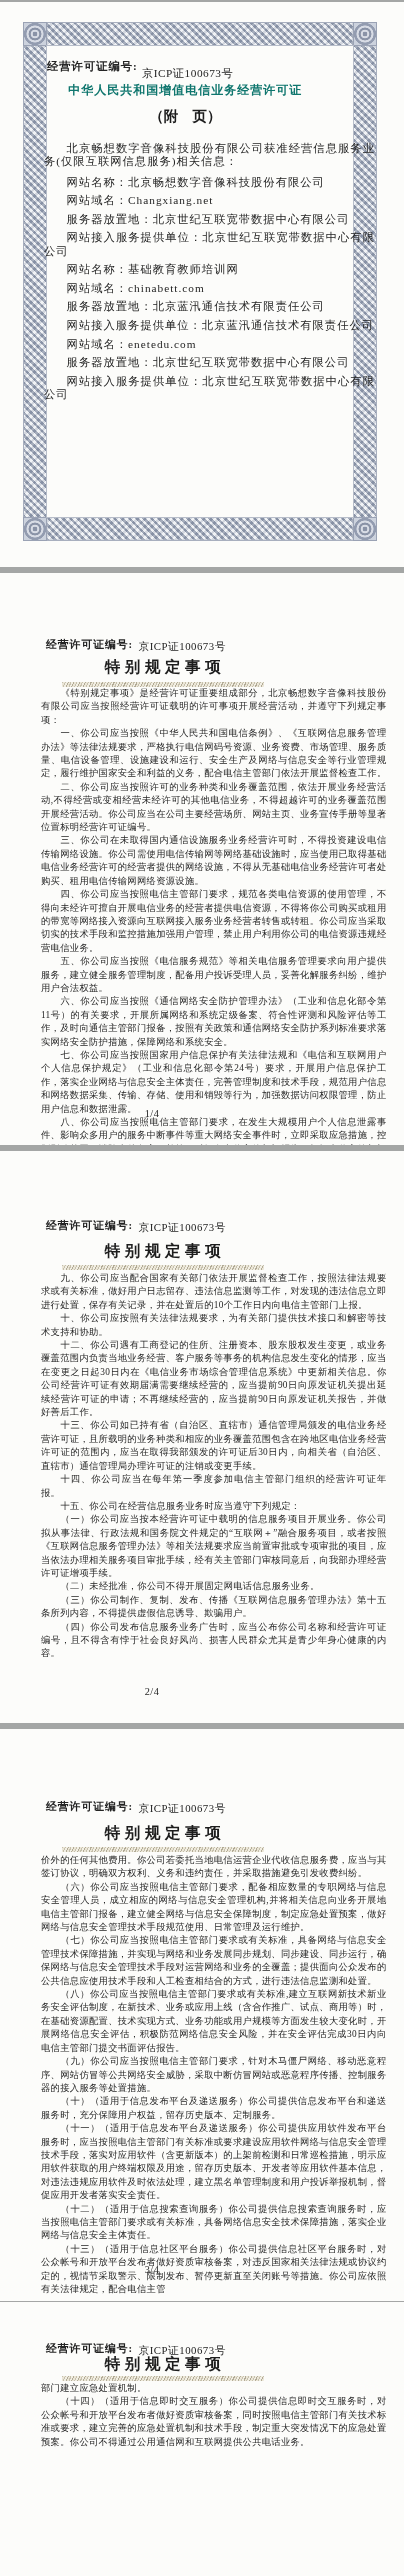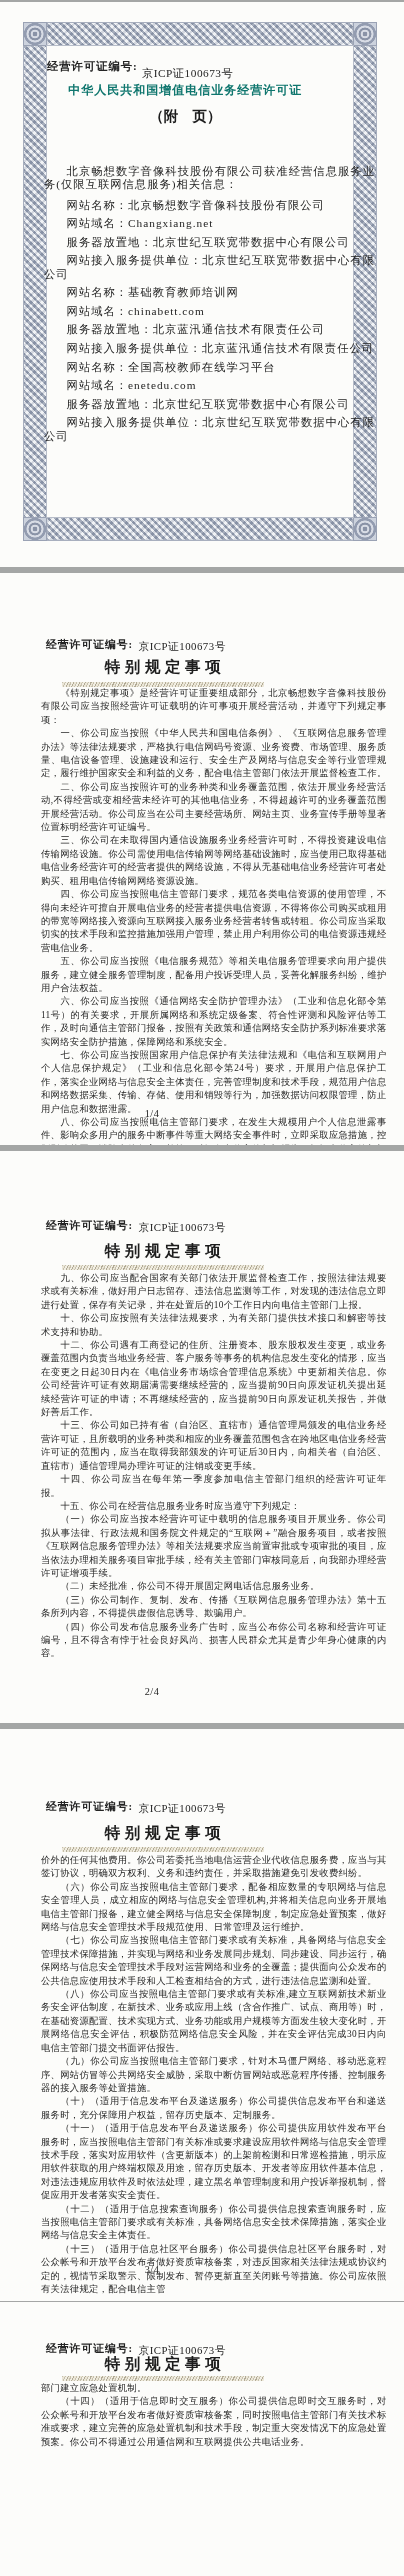--- a/index.html
+++ b/index.html
@@ -36,21 +36,21 @@
   }
   .corner.tl{top:0;left:0}.corner.tr{top:0;right:0}
   .corner.bl{bottom:0;left:0}.corner.br{bottom:0;right:0}
 
   .p1-hdr{position:absolute;top:57px;left:47px;font-size:11.3px;font-weight:bold;letter-spacing:1px;white-space:nowrap;}
   .p1-hdr .lic-num{display:inline-block;font-weight:normal;margin-left:4.1px;transform:translateY(6.7px);letter-spacing:0.5px;}
   .p1-title{position:absolute;top:80px;left:10.3px;width:350px;text-align:center;font-size:12px;font-weight:bold;letter-spacing:1px;color:#0f766e;}
   .p1-sub{position:absolute;top:105px;left:10.3px;width:350px;text-align:center;font-size:14.4px;font-weight:bold;color:#1c1c1c;}
   .p1-body{position:absolute;top:140px;left:44px;right:30px;font-size:11.3px;line-height:13.4px;letter-spacing:1px;text-align:justify;}
   .p1-body p{margin:0 0 5.2px 0;text-indent:2em;}
-  .p1-body p.intro{margin-bottom:7.2px;margin-top:23px;}
+  .p1-body p.intro{margin-bottom:7.2px;}
 
   
   .hdr{position:absolute;left:46px;font-size:10.8px;font-weight:bold;letter-spacing:1px;white-space:nowrap;}
   .hdr .lic-num{display:inline-block;font-weight:normal;margin-left:5.2px;transform:translateY(2.1px);letter-spacing:0.5px;}
   .ptitle{position:absolute;left:0;width:330px;text-align:center;font-size:15.5px;font-weight:bold;letter-spacing:4.6px;color:#1d1d1d;}
   .band{
     position:absolute;left:62px;width:202px;height:4.6px;
     background:repeating-linear-gradient(115deg, #b2ab96 0 1px, #ebe6d7 1px 2.6px, #c6c0ac 2.6px 3.6px, #f2efe4 3.6px 5.2px);
     border-radius:1px;
   }
@@ -78,21 +78,20 @@
   <div class="p1-body">
     <p class="intro">北京畅想数字音像科技股份有限公司获准经营信息服务业务(仅限互联网信息服务)相关信息：</p>
     <p class="entry">网站名称：北京畅想数字音像科技股份有限公司</p>
     <p class="entry">网站域名：Changxiang.net</p>
     <p class="entry">服务器放置地：北京世纪互联宽带数据中心有限公司</p>
     <p class="entry">网站接入服务提供单位：北京世纪互联宽带数据中心有限公司</p>
     <p class="entry">网站名称：基础教育教师培训网</p>
     <p class="entry">网站域名：chinabett.com</p>
     <p class="entry">服务器放置地：北京蓝汛通信技术有限责任公司</p>
     <p class="entry">网站接入服务提供单位：北京蓝汛通信技术有限责任公司</p>
-    <p class="entry">网站名称：全国高校教师在线学习平台</p>
     <p class="entry">网站域名：enetedu.com</p>
     <p class="entry">服务器放置地：北京世纪互联宽带数据中心有限公司</p>
     <p class="entry">网站接入服务提供单位：北京世纪互联宽带数据中心有限公司</p>
   </div>
 </div>
 
 <div class="page" style="top:573px;height:572px;">
   <div class="hdr" style="top:65px;">
     <span>经营许可证编号:</span><span class="lic-num">京ICP证100673号</span>
   </div>

